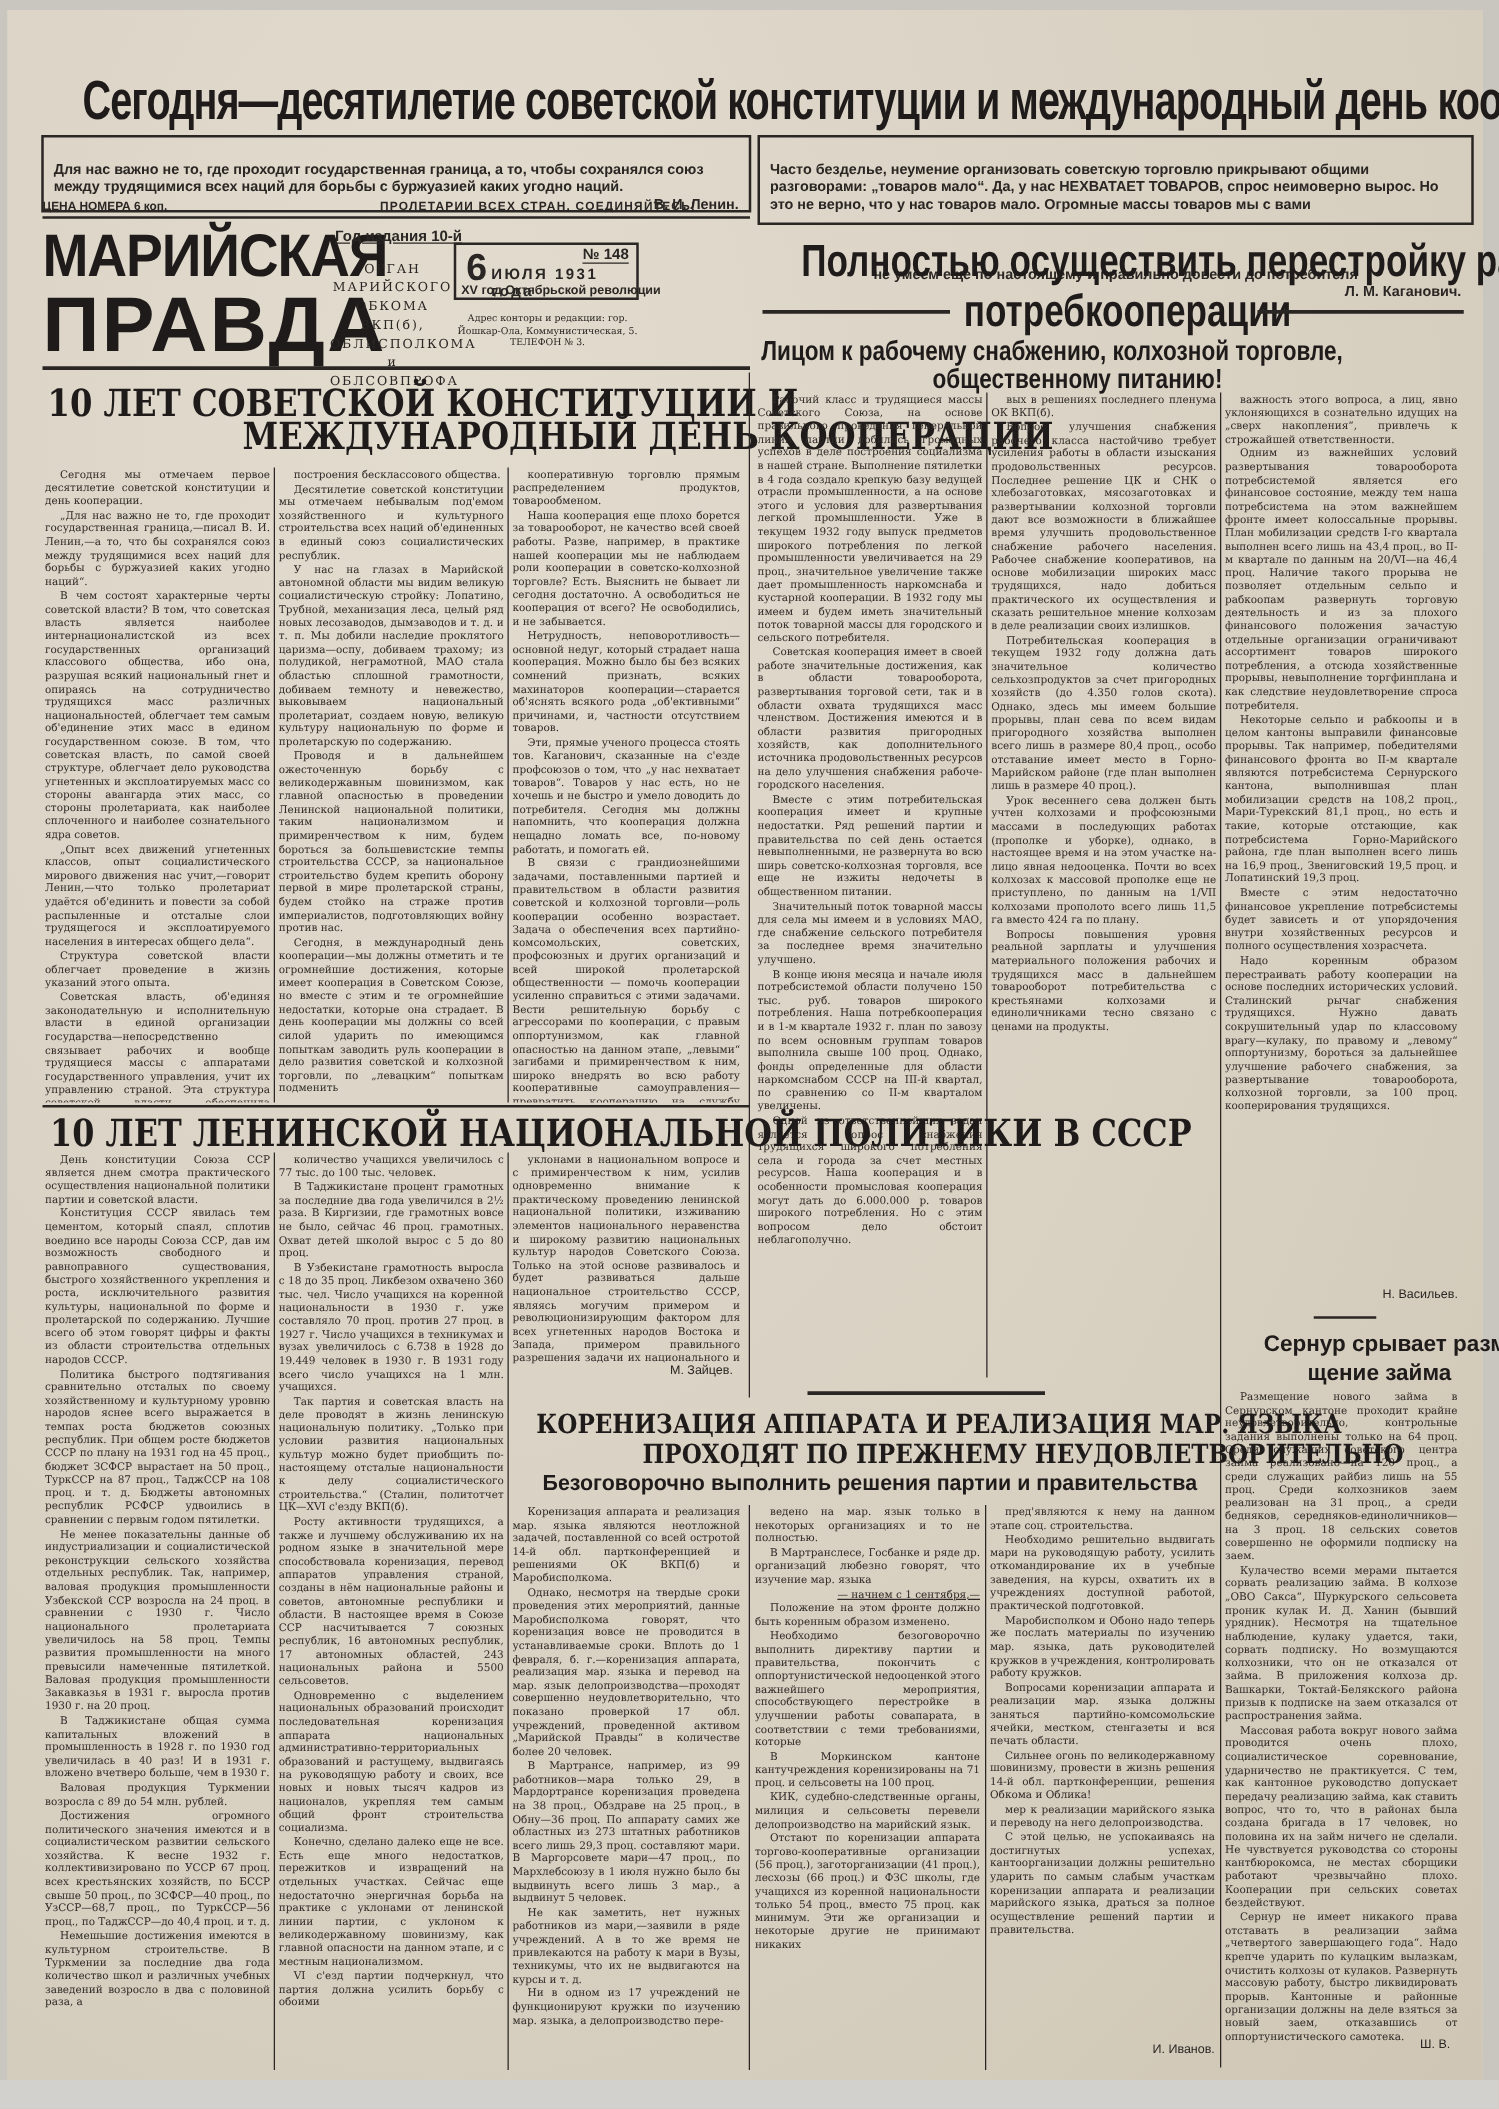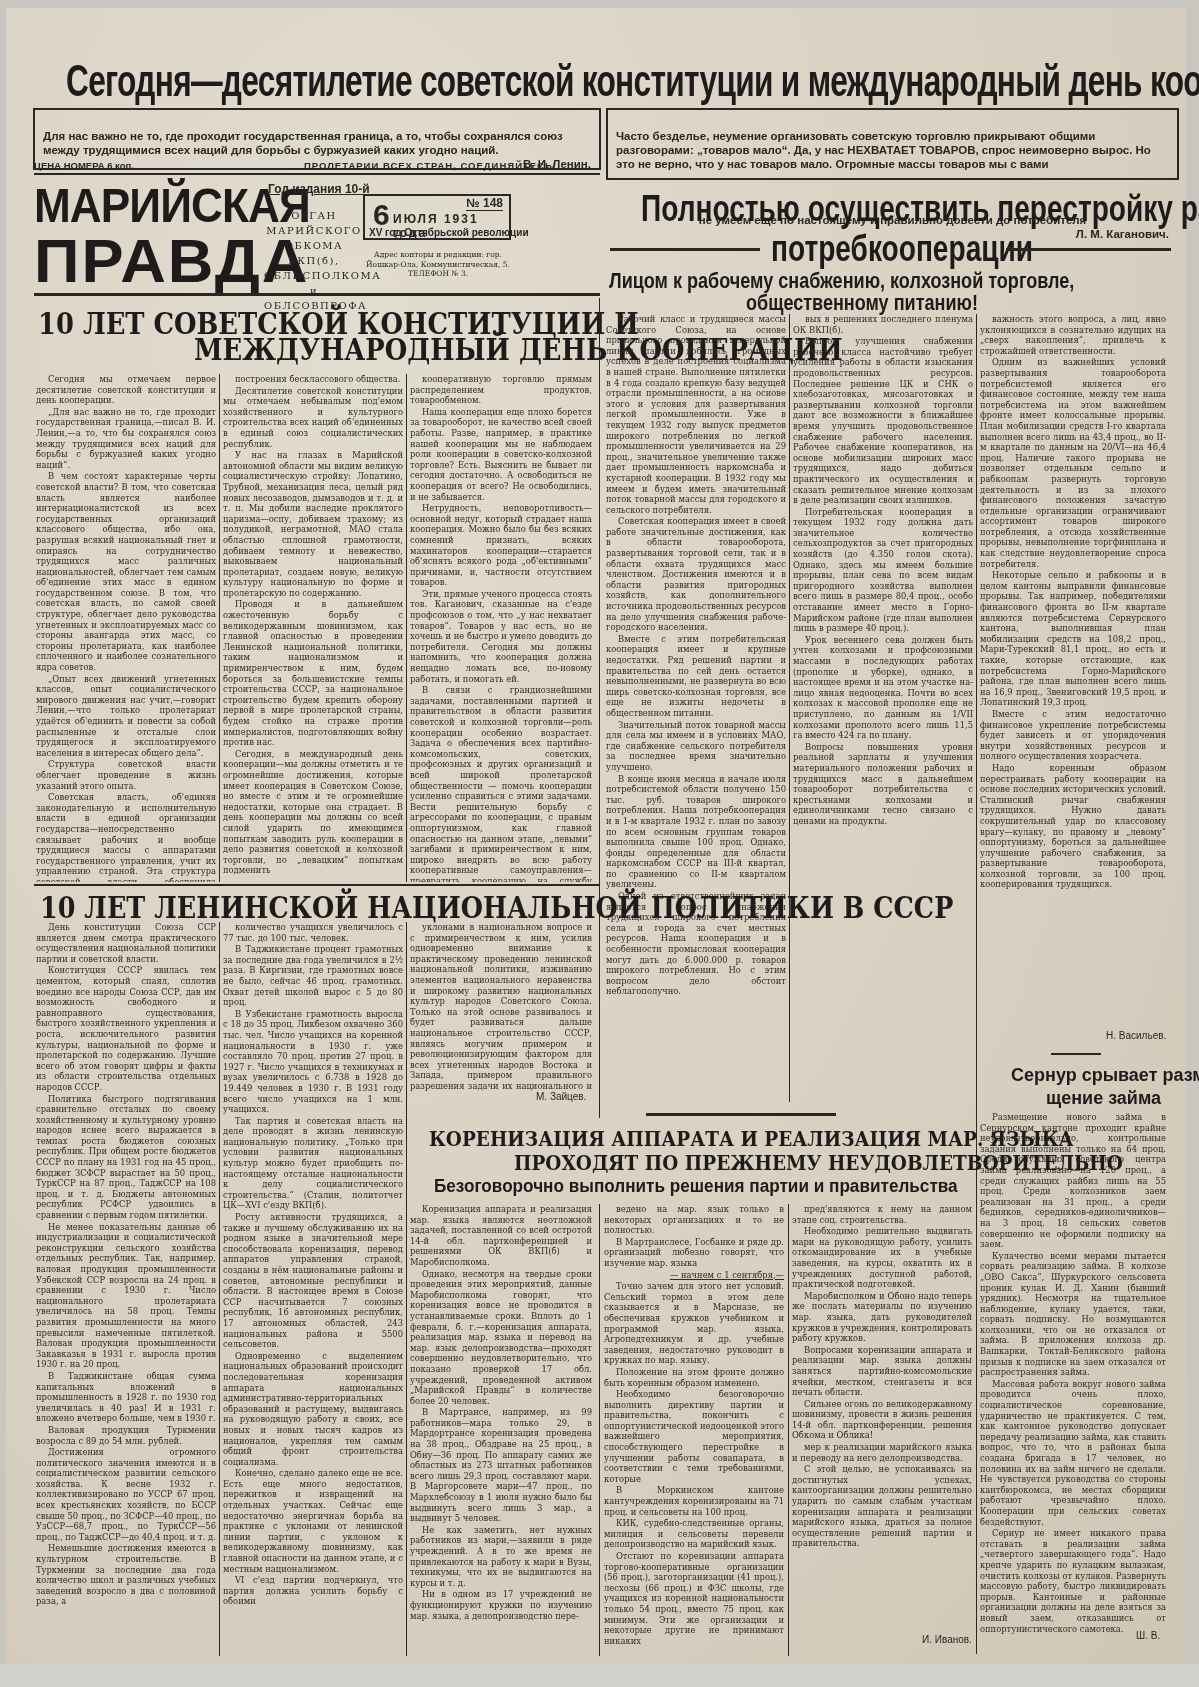--- a/index.html
+++ b/index.html
@@ -244,21 +244,20 @@
     <p>Однако, несмотря на твердые сроки проведения этих мероприятий, данные Маробисполкома говорят, что коренизация вовсе не проводится в устанавливаемые сроки. Вплоть до 1 февраля, б. г.—коренизация аппарата, реализация мар. языка и перевод на мар. язык делопроизводства—проходят совершенно неудовлетворительно, что показано проверкой 17 обл. учреждений, проведенной активом „Марийской Правды“ в количестве более 20 человек.</p>
     <p>В Мартрансе, например, из 99 работников—мара только 29, в Мардортрансе коренизация проведена на 38 проц., Обздраве на 25 проц., в Обну—36 проц. По аппарату самих же областных из 273 штатных работников всего лишь 29,3 проц. составляют мари. В Маргорсовете мари—47 проц., по Мархлебсоюзу в 1 июля нужно было бы выдвинуть всего лишь 3 мар., а выдвинут 5 человек.</p>
     <p>Не как заметить, нет нужных работников из мари,—заявили в ряде учреждений. А в то же время не привлекаются на работу к мари в Вузы, техникумы, что их не выдвигаются на курсы и т. д.</p>
     <p>Ни в одном из 17 учреждений не функционируют кружки по изучению мар. языка, а делопроизводство пере-</p>
   </div>
   <div class="vline" style="left:593px; top:1196px; height:452px;"></div>
   <div class="col" style="left:598px; top:1196px; width:180px; height:452px;">
     <p>ведено на мар. язык только в некоторых организациях и то не полностью.</p>
     <p>В Мартранслесе, Госбанке и ряде др. организаций любезно говорят, что изучение мар. языка</p>
     <p style="text-align:right;text-indent:0;text-decoration:underline;">— начнем с 1 сентября,—</p>
-    <p>Точно зачем для этого нет условий. Сельский тормоз в этом деле сказывается и в Марсназе, не обеспечивая кружков учебником и программой мар. языка, Агропедтехникум и др. учебные заведения, недостаточно руководит в кружках по мар. языку.</p>
     <p>Положение на этом фронте должно быть коренным образом изменено.</p>
     <p>Необходимо безоговорочно выполнить директиву партии и правительства, покончить с оппортунистической недооценкой этого важнейшего мероприятия, способствующего перестройке в улучшении работы совапарата, в соответствии с теми требованиями, которые</p>
     <p>В Моркинском кантоне кантучреждения коренизированы на 71 проц. и сельсоветы на 100 проц.</p>
     <p>КИК, судебно-следственные органы, милиция и сельсоветы перевели делопроизводство на марийский язык.</p>
     <p>Отстают по коренизации аппарата торгово-кооперативные организации (56 проц.), заготорганизации (41 проц.), лесхозы (66 проц.) и ФЗС школы, где учащихся из коренной национальности только 54 проц., вместо 75 проц. как минимум. Эти же организации и некоторые другие не принимают никаких</p>
   </div>
   <div class="vline" style="left:782px; top:1196px; height:452px;"></div>
   <div class="col" style="left:786px; top:1196px; width:180px; height:428px;">
     <p>пред'являются к нему на данном этапе соц. строительства.</p>
     <p>Необходимо решительно выдвигать мари на руководящую работу, усилить откомандирование их в учебные заведения, на курсы, охватить их в учреждениях доступной работой, практической подготовкой.</p>

